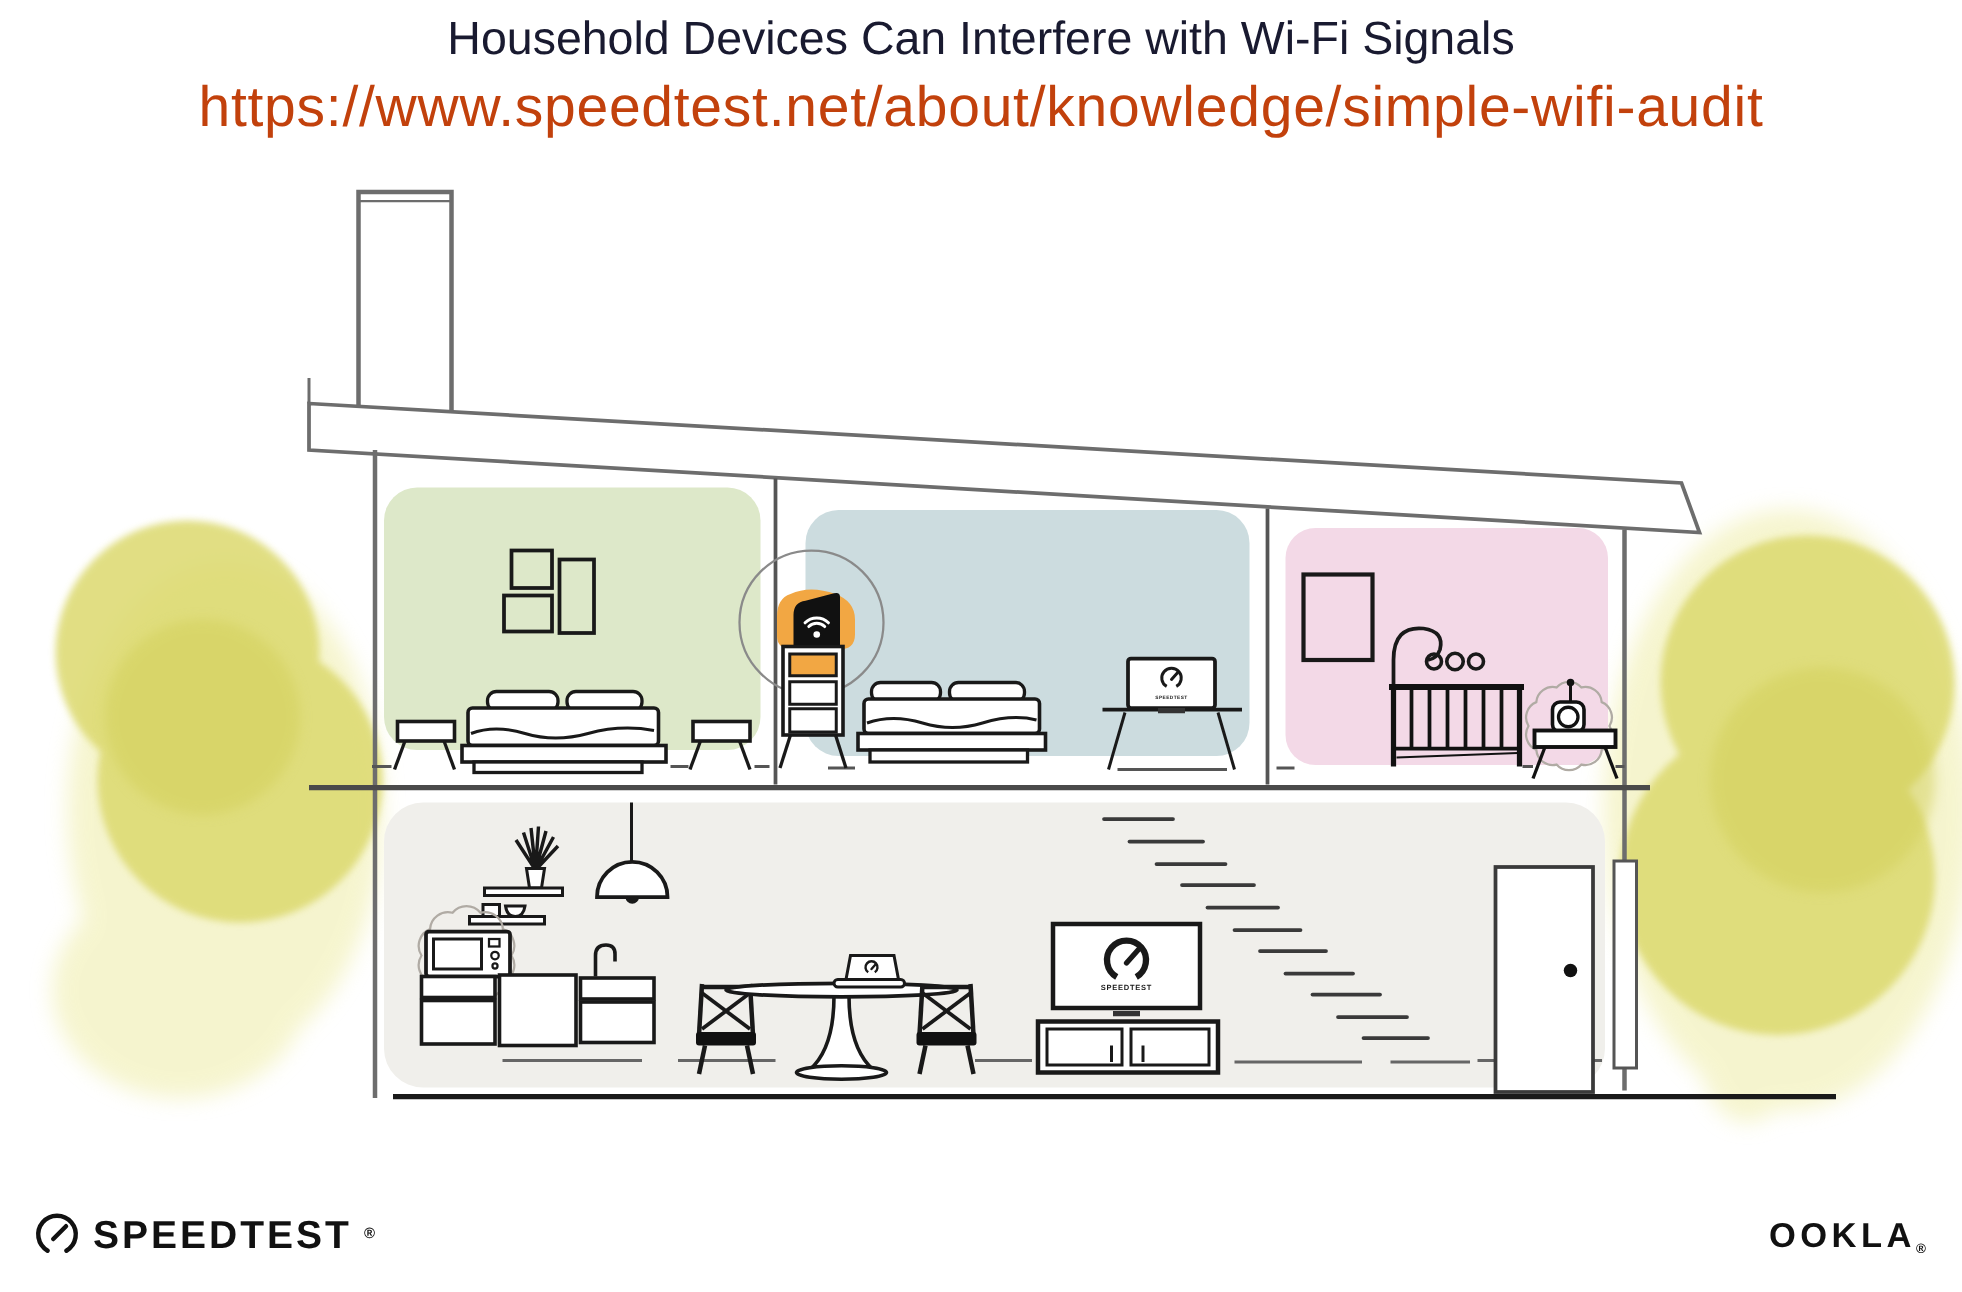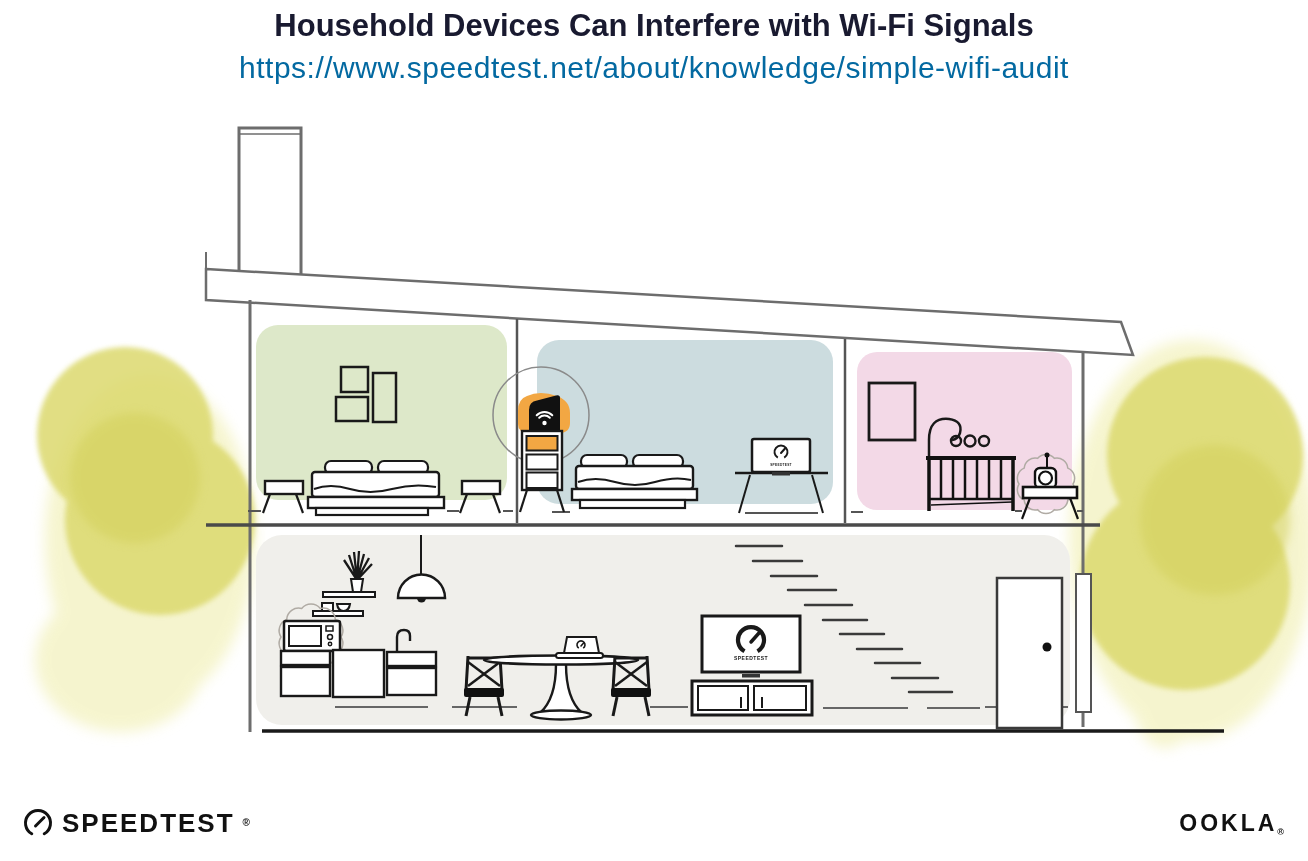--- a/index.html
+++ b/index.html
@@ -1,20 +1,20 @@
 <!DOCTYPE html>
 <html><head>
 <meta charset="utf-8">
 <style>
   html,body{margin:0;padding:0;background:#ffffff;}
   body{width:1308px;height:861px;overflow:hidden;font-family:"Liberation Sans",sans-serif;}
   .page{position:relative;width:1308px;height:861px;background:#fff;}
   .header{position:absolute;top:8px;left:0;width:1308px;text-align:center;}
-  .title{font-size:31px;font-weight:bold;color:#191a30;letter-spacing:0;line-height:1.15;}
-  .url{font-size:30px;font-weight:400;color:#0369a1;letter-spacing:0.5px;margin-top:7px;}
+  .title{font-size:31px;font-weight:normal;color:#191a30;letter-spacing:0;line-height:1.15;}
+  .url{font-size:38px;font-weight:400;color:#c2410c;letter-spacing:0.5px;margin-top:7px;}
   .scene{position:absolute;left:0;top:0;width:1308px;height:861px;}
   .footer-left{position:absolute;left:22px;bottom:22px;display:flex;align-items:center;gap:8px;}
   .footer-left .wordmark{font-size:26px;font-weight:bold;color:#111;letter-spacing:2px;}
   .footer-left sup{font-size:10px;font-weight:bold;color:#111;vertical-align:top;line-height:1;}
   .footer-right{position:absolute;right:24px;bottom:24px;display:flex;align-items:flex-end;}
   .ookla-wordmark{font-size:23px;font-weight:600;color:#111;letter-spacing:3px;}
   .footer-right sup{font-size:9px;font-weight:bold;color:#111;line-height:1;margin-top:1px;}
 </style>
 </head>
 <body>

